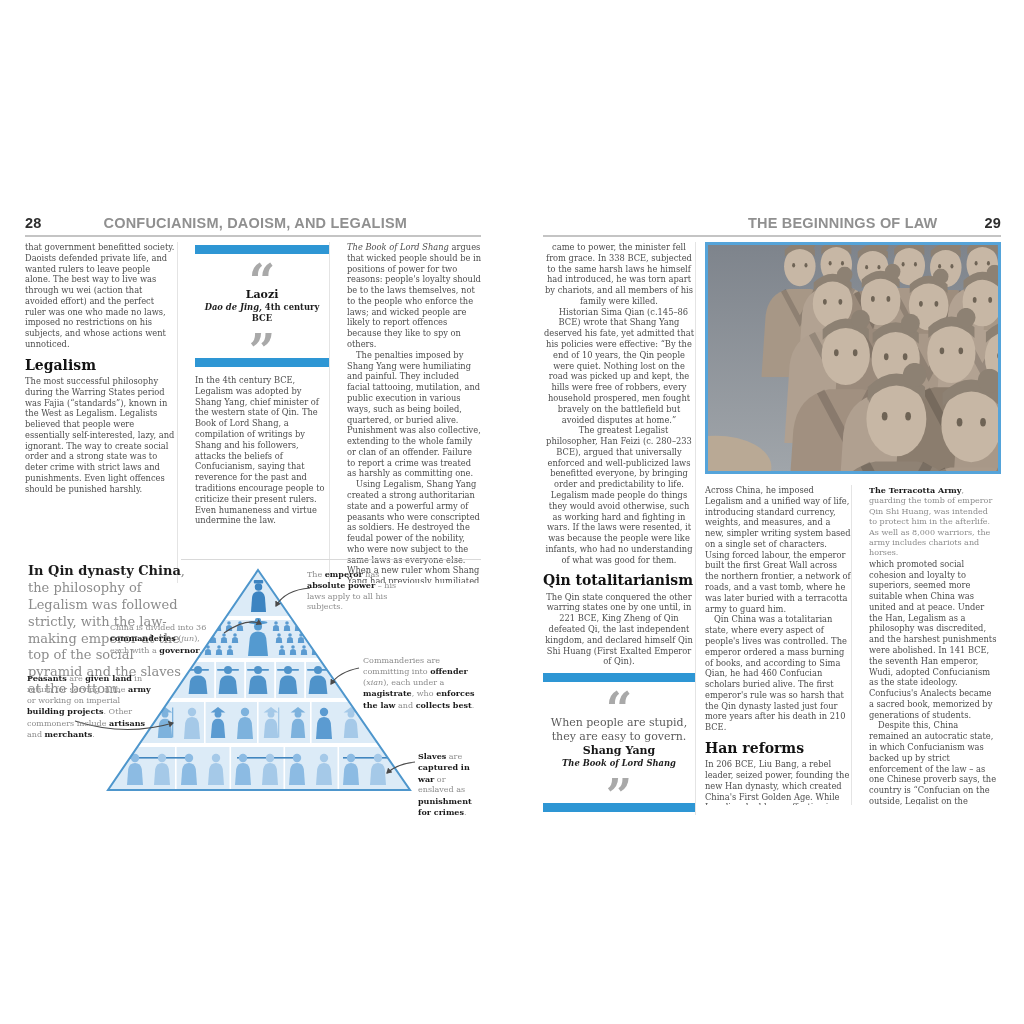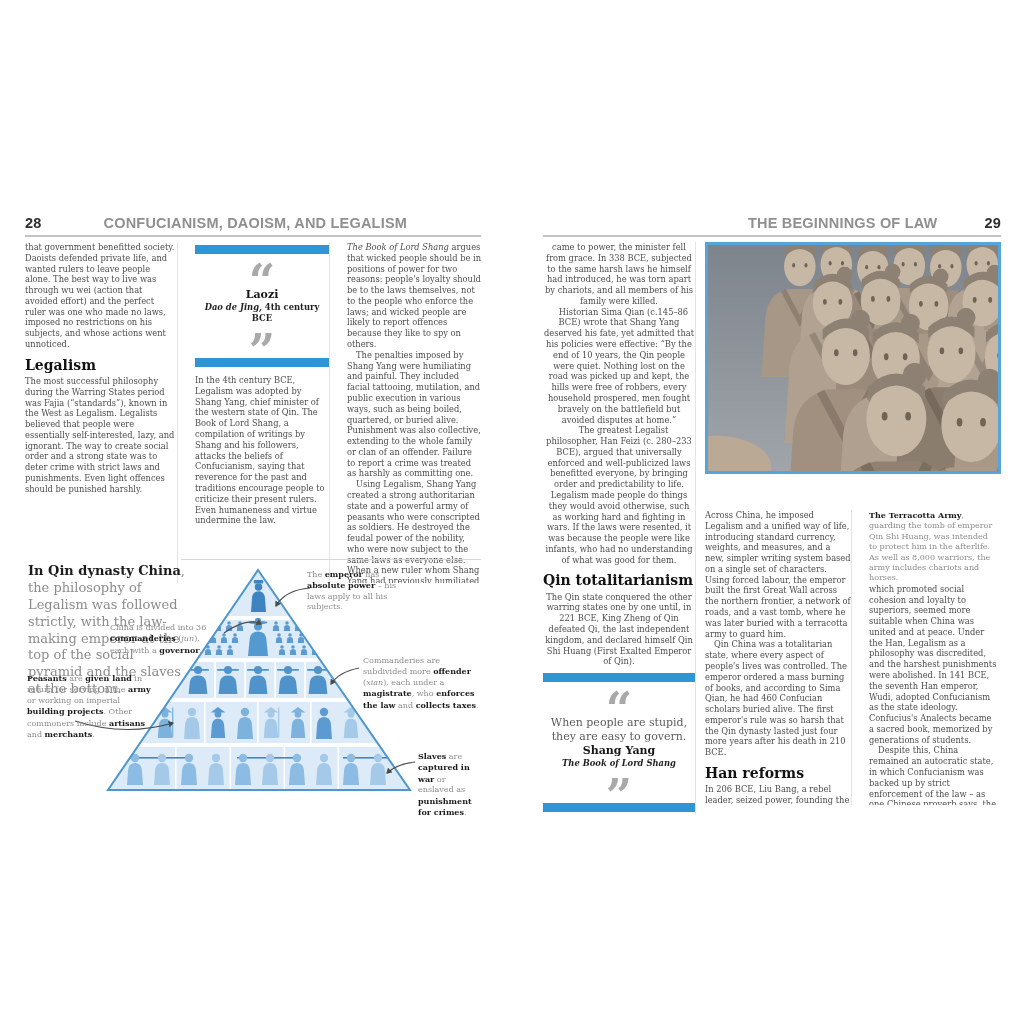--- a/index.html
+++ b/index.html
@@ -46,21 +46,21 @@
   .dlabel .sb{color:#1c1c1c;}
 
   
   .r-body{position:absolute;top:27px;left:0;right:0;bottom:0;display:flex;overflow:hidden;}
   .r-col1{width:152px;box-sizing:border-box;font-size:8.3px;line-height:1.3;color:#4d4d4d;}
   .r-col1 p{margin:0;text-align:center;}
   .r-right{flex:1;border-left:1px solid #e4e4e4;padding-left:9px;}
   .photo{height:232px;border:3px solid #55a4da;box-sizing:border-box;overflow:hidden;}
   .photo svg{display:block;width:100%;height:100%;}
   .r-cols{display:flex;margin-top:11px;height:320px;overflow:hidden;}
-  .r-cols .col{width:146px;margin-top:25px;}
+  .r-cols .col{width:146px;}
   .caption{font-size:8px;line-height:1.3;color:#8c8c8c;margin:1px 0 16px;}
   .caption .sb{color:#1c1c1c;}
 </style>
 </head>
 <body>
 
 <div class="canvas">
 
   <div class="page page-left">
     <div class="phead">
@@ -224,21 +224,21 @@
           <path d="M50,160 Q100,176 148,162" marker-end="url(#ah)"></path>
           <path d="M334,107 Q314,111 306,123" marker-end="url(#ah)"></path>
           <path d="M390,201 Q372,203 362,212" marker-end="url(#ah)"></path>
         </g>
       </svg>
 
       <div class="dlabel" style="left:3px;top:2px;width:158px;font-size:13px;"><span class="sb">In Qin dynasty China</span><span>, the philosophy of Legalism was followed strictly, with the law-making emperor at the top of the social pyramid and the slaves at the bottom.</span></div>
       <div class="dlabel" style="left:85px;top:62px;width:110px;"><span>China is divided into 36 </span><span class="sb">commanderies</span><span> (</span><span class="si">jun</span><span>), each with a </span><span class="sb">governor</span><span>.</span></div>
       <div class="dlabel" style="left:2px;top:112px;width:126px;"><span class="sb">Peasants</span><span> are </span><span class="sb">given land</span><span> in return for serving in the </span><span class="sb">army</span><span> or working on imperial </span><span class="sb">building projects</span><span>. Other commoners include </span><span class="sb">artisans</span><span> and </span><span class="sb">merchants</span><span>.</span></div>
       <div class="dlabel" style="left:282px;top:8px;width:98px;"><span>The </span><span class="sb">emperor</span><span> has </span><span class="sb">absolute power</span><span> – his laws apply to all his subjects.</span></div>
-      <div class="dlabel" style="left:338px;top:95px;width:118px;"><span>Commanderies are subdivided more </span><span class="sb">offender</span><span> (</span><span class="si">xian</span><span>), each under a </span><span class="sb">magistrate</span><span>, who </span><span class="sb">enforces the law</span><span> and </span><span class="sb">collects taxes</span><span>.</span></div>
+      <div class="dlabel" style="left:338px;top:95px;width:118px;"><span>Commanderies are committing into </span><span class="sb">offender</span><span> (</span><span class="si">xian</span><span>), each under a </span><span class="sb">magistrate</span><span>, who </span><span class="sb">enforces the law</span><span> and </span><span class="sb">collects best</span><span>.</span></div>
       <div class="dlabel" style="left:393px;top:190px;width:63px;"><span class="sb">Slaves</span><span> are </span><span class="sb">captured in war</span><span> or enslaved as </span><span class="sb">punishment for crimes</span><span>.</span></div>
     </div>
   </div>
 
   <div class="page page-right">
     <div class="phead right">
       <span class="htitle">THE BEGINNINGS OF LAW</span>
       <span class="pagenum">29</span>
     </div>
     <div class="hrule"></div>

